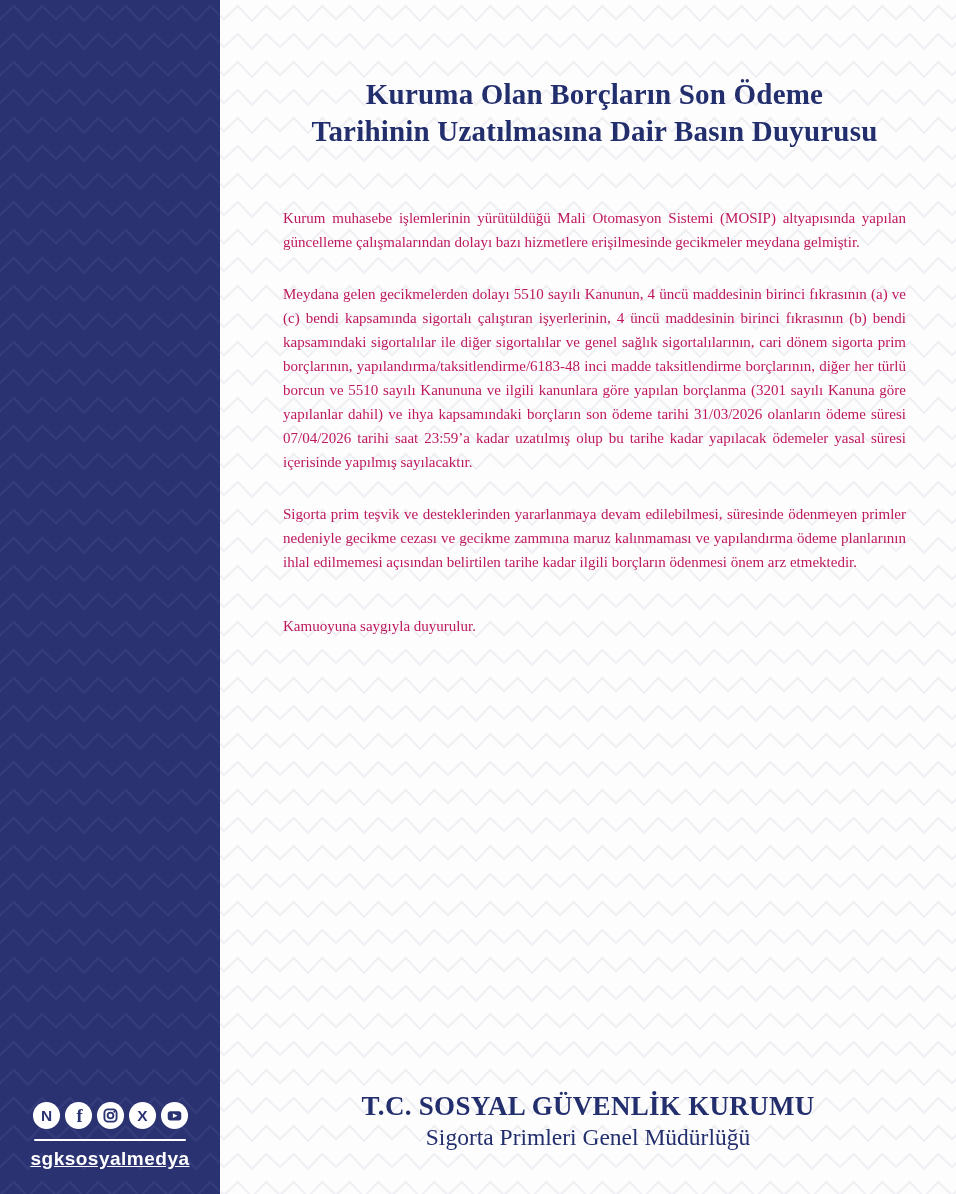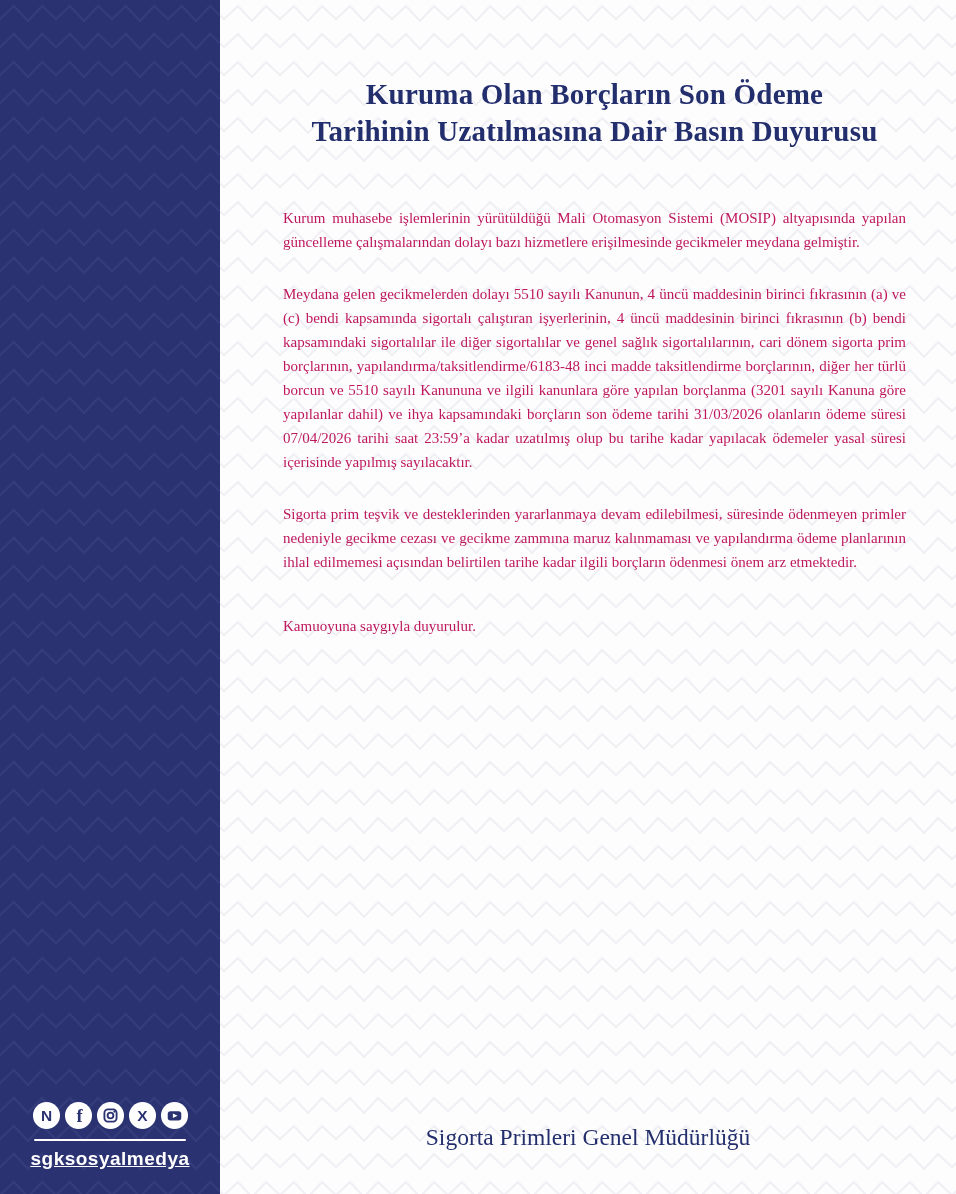--- a/index.html
+++ b/index.html
@@ -180,18 +180,19 @@
     </div>
 
     <div class="body-text">
       <p>Kurum muhasebe işlemlerinin yürütüldüğü Mali Otomasyon Sistemi (MOSIP) altyapısında yapılan güncelleme çalışmalarından dolayı bazı hizmetlere erişilmesinde gecikmeler meydana gelmiştir.</p>
       <p>Meydana gelen gecikmelerden dolayı 5510 sayılı Kanunun, 4 üncü maddesinin birinci fıkrasının (a) ve (c) bendi kapsamında sigortalı çalıştıran işyerlerinin, 4 üncü maddesinin birinci fıkrasının (b) bendi kapsamındaki sigortalılar ile diğer sigortalılar ve genel sağlık sigortalılarının, cari dönem sigorta prim borçlarının, yapılandırma/taksitlendirme/6183-48 inci madde taksitlendirme borçlarının, diğer her türlü borcun ve 5510 sayılı Kanununa ve ilgili kanunlara göre yapılan borçlanma (3201 sayılı Kanuna göre yapılanlar dahil) ve ihya kapsamındaki borçların son ödeme tarihi 31/03/2026 olanların ödeme süresi 07/04/2026 tarihi saat 23:59’a kadar uzatılmış olup bu tarihe kadar yapılacak ödemeler yasal süresi içerisinde yapılmış sayılacaktır.</p>
       <p>Sigorta prim teşvik ve desteklerinden yararlanmaya devam edilebilmesi, süresinde ödenmeyen primler nedeniyle gecikme cezası ve gecikme zammına maruz kalınmaması ve yapılandırma ödeme planlarının ihlal edilmemesi açısından belirtilen tarihe kadar ilgili borçların ödenmesi önem arz etmektedir.</p>
       <p class="no-justify">Kamuoyuna saygıyla duyurulur.</p>
     </div>
 
     <div class="footer-block">
+      <div class="footer-org">T.C. SOSYAL GÜVENLİK KURUMU</div>
       <div class="footer-dept">Sigorta Primleri Genel Müdürlüğü</div>
     </div>
 
   </div>
 
 </div>
 
 </body></html>

